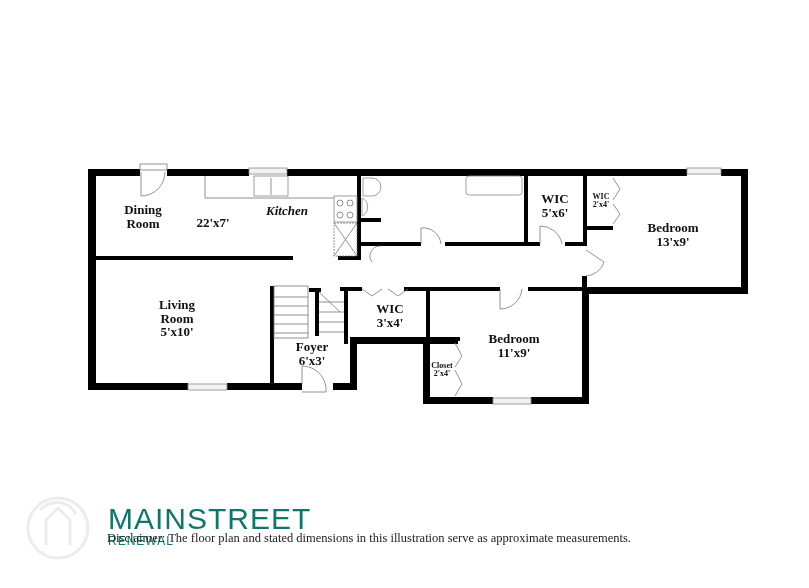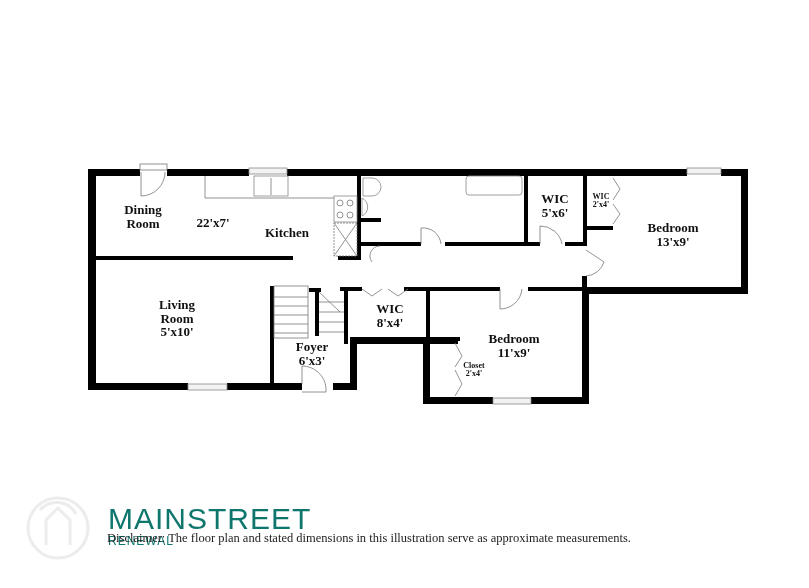--- a/index.html
+++ b/index.html
@@ -139,44 +139,44 @@
     <line x1="319" y1="332" x2="344" y2="332"></line>
     <path d="M319 292 L340 312"></path>
   </g>
 </svg>
 
 <div class="lbl big" style="left:143px; top:203px;">
   <div>Dining</div>
   <div>Room</div>
 </div>
 <div class="lbl big" style="left:213px; top:216px;">22'x7'</div>
-<div class="lbl big" style="left:287px; top:226px;">Kitchen</div>
+<div class="lbl big" style="left:287px; top:204px;font-style:italic;">Kitchen</div>
 
 <div class="lbl big" style="left:177px; top:298px;">
   <div>Living</div>
   <div>Room</div>
   <div>5'x10'</div>
 </div>
 
 <div class="lbl big" style="left:312px; top:340px;">
   <div>Foyer</div>
   <div>6'x3'</div>
 </div>
 
 <div class="lbl big" style="left:390px; top:302px;">
   <div>WIC</div>
-  <div>8'x4'</div>
+  <div>3'x4'</div>
 </div>
 
 <div class="lbl big" style="left:514px; top:332px;">
   <div>Bedroom</div>
   <div>11'x9'</div>
 </div>
 
-<div class="lbl small" style="left:442px; top:362px;margin-left:32px;">
+<div class="lbl small" style="left:442px; top:362px;">
   <div>Closet</div>
   <div>2'x4'</div>
 </div>
 
 <div class="lbl big" style="left:555px; top:192px;">
   <div>WIC</div>
   <div>5'x6'</div>
 </div>
 
 <div class="lbl small" style="left:601px; top:193px;">

